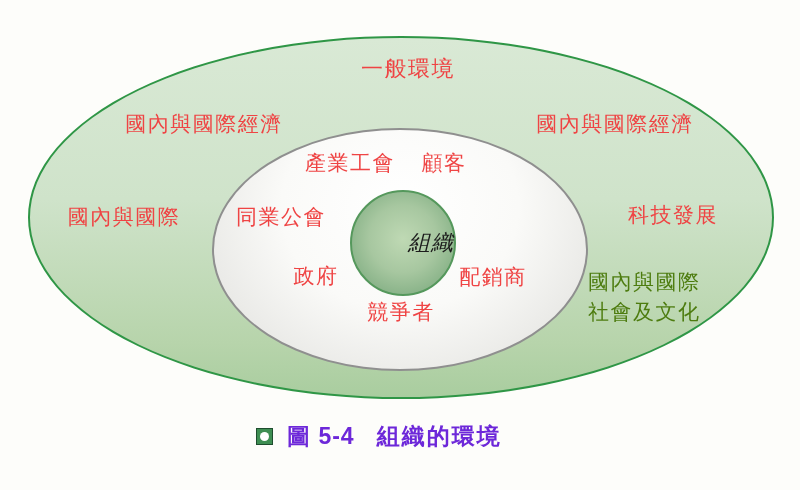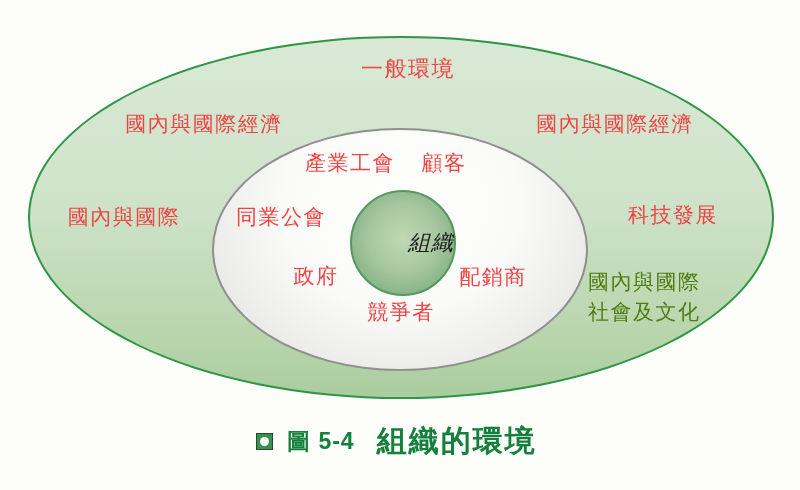--- a/index.html
+++ b/index.html
@@ -53,35 +53,35 @@
   .lbl-multiline{
     position:absolute;left:588px;top:267px;
     font-size:21px;letter-spacing:1.5px;color:#4d7c0f;
     line-height:30px;white-space:nowrap;
   }
 
   
   .caption{
     position:absolute;left:256px;top:421px;
     display:flex;align-items:center;
-    color:#15803d;
+    color:#6d28d9;
   }
   .caption-bullet{
     width:15px;height:15px;
     background:#3e8e52;
     border:1.5px solid #1e4d2e;
     box-sizing:content-box;
     display:flex;align-items:center;justify-content:center;
     margin-right:14px;
   }
   .caption-bullet-dot{
     width:9px;height:9px;border-radius:50%;background:#ffffff;
   }
   .caption-number{font-size:23px;font-weight:600;letter-spacing:1px;margin-right:22px;}
-  .caption-title{font-size:30px;font-weight:600;letter-spacing:2px;}
+  .caption-title{font-size:23px;font-weight:600;letter-spacing:2px;}
 </style>
 </head>
 <body>
 
 <div class="canvas">
 
   <div class="outer-ellipse"></div>
   <div class="middle-ellipse"></div>
 
   <div class="inner-circle">

